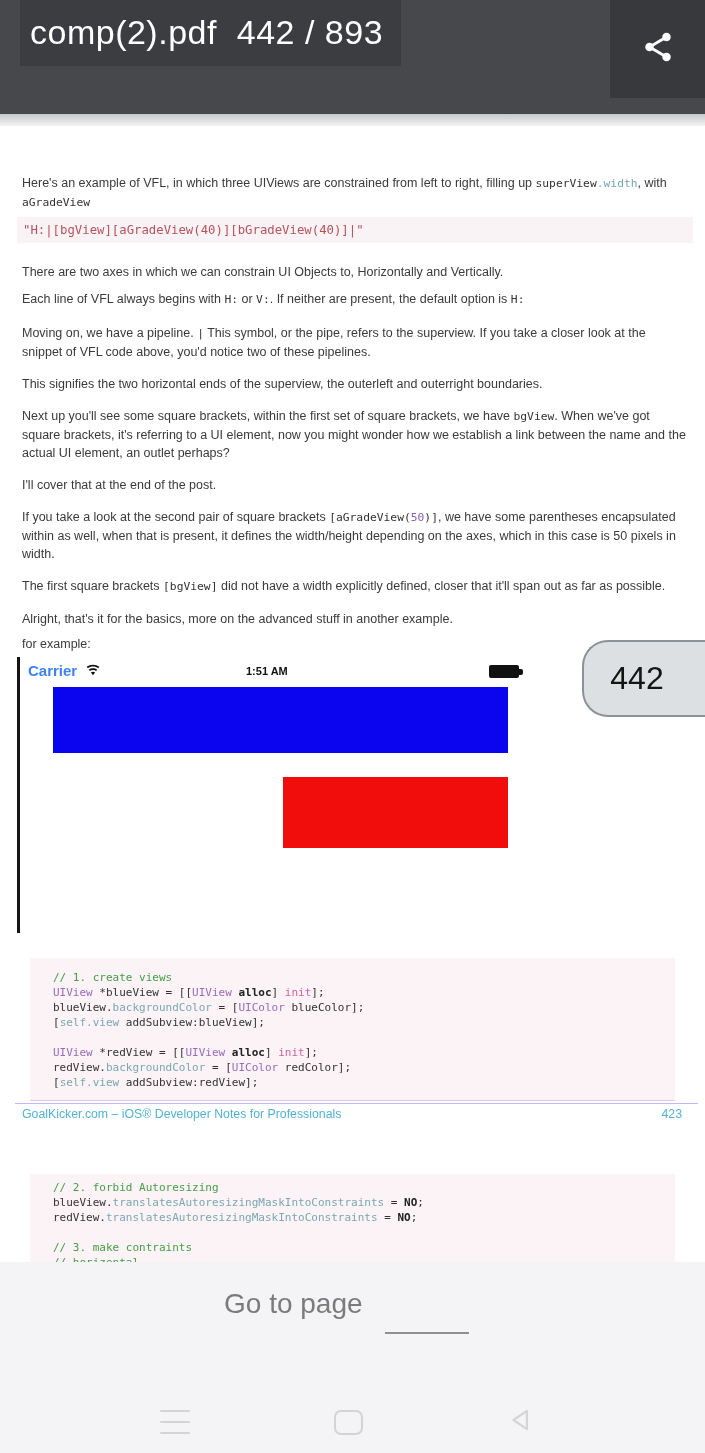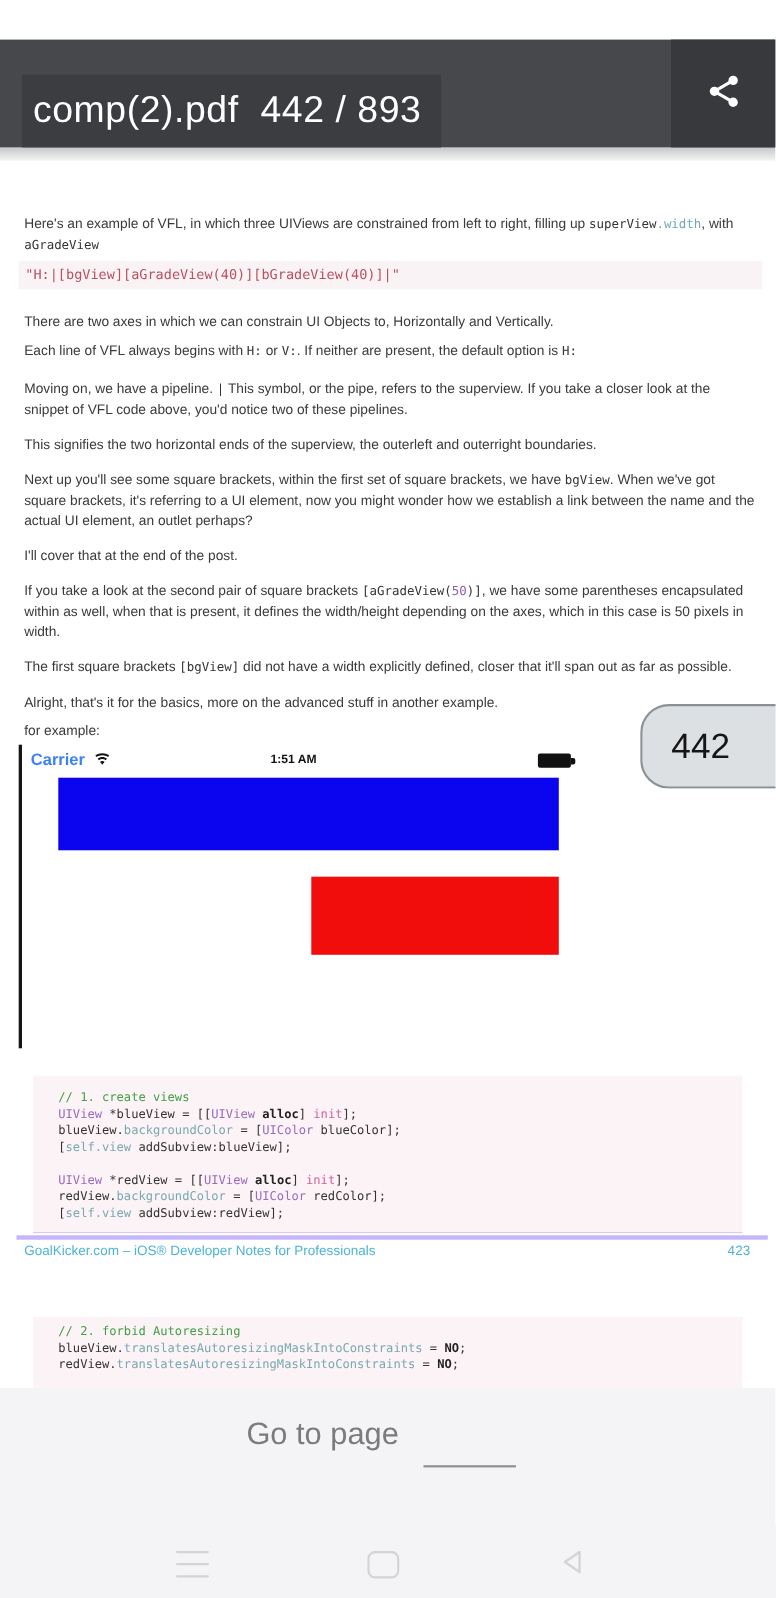--- a/index.html
+++ b/index.html
@@ -7,25 +7,24 @@
   body {
     position: relative;
     overflow: hidden;
     background: #fff;
     font-family: "Liberation Sans", sans-serif;
   }
 
   
   .app-header {
     position: relative;
-    height: 98px;
+    height: 114px;
     background: #46484b;
     display: flex;
-    align-items: flex-end;
-    margin-top: 36px;
+    align-items: flex-start;
   }
   .title-chip {
     margin-left: 20px;
     background: #3b3d40;
     color: #fff;
     font-size: 34px;
     letter-spacing: .5px;
     padding: 13px 18px 14px 10px;
     white-space: pre;
   }
@@ -103,21 +102,21 @@
   .tok-cm { color:#43a047; }
   .tok-tp { color:#9a6abf; }
   .tok-kw { color:#222; font-weight:bold; }
   .tok-pl { color:#333; }
   .tok-pk { color:#d35f9e; }
   .tok-tl { color:#79a8b2; }
 
   
   .pagefooter {
     margin: 2px -10px 0 -7px;
-    border-top: 4px solid #c4b5fd;
+    border-top: 1px solid #c4b5fd;
     padding: 3px 16px 0 7px;
     display: flex;
     justify-content: space-between;
     color: #4fb3d9;
     font-size: 12.3px;
     line-height: 15px;
   }
 
   
   .page-bubble {

